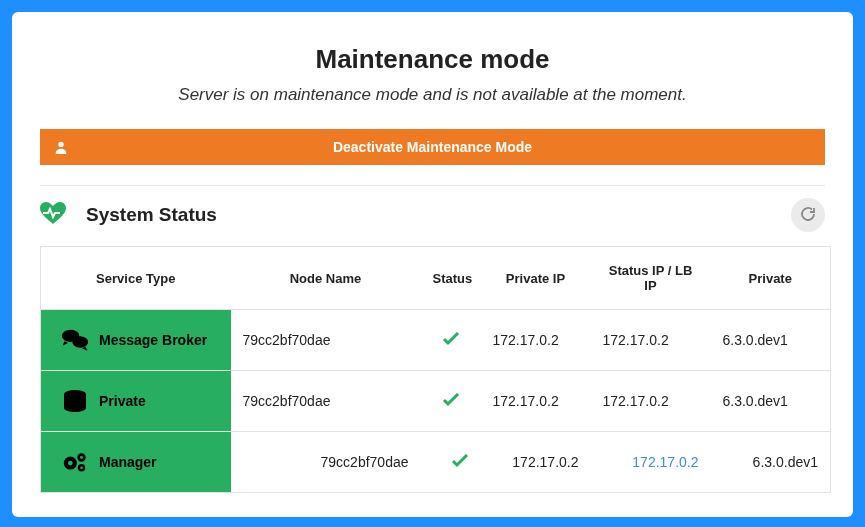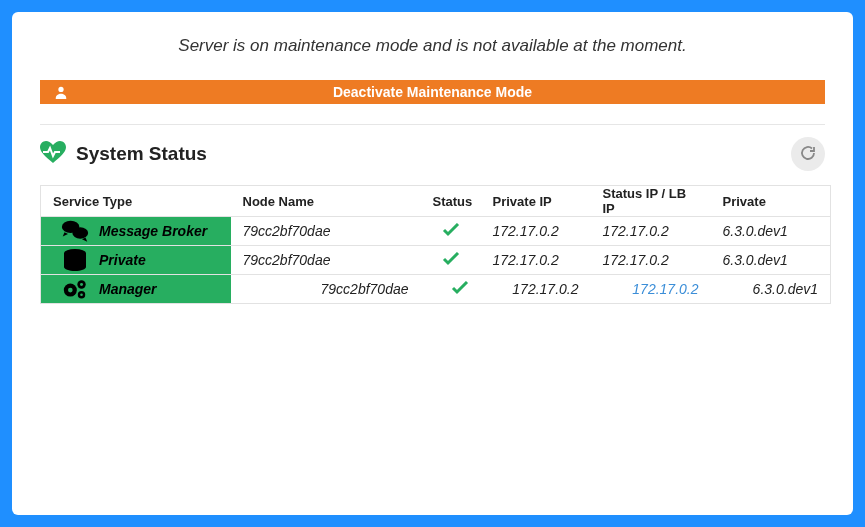--- a/index.html
+++ b/index.html
@@ -30,21 +30,21 @@
     margin-bottom: 24px;
     font-style: italic;
   }
   .deactivate-btn {
     width: 100%;
     background: #ee7b23;
     color: #fff;
     border: none;
     font-size: 14px;
     font-weight: 700;
-    padding: 4px 0;
+    padding: 10px 0;
     position: relative;
     cursor: pointer;
     display: flex;
     align-items: center;
     justify-content: center;
   }
   .deactivate-btn .icon-left {
     position: absolute;
     left: 14px;
     top: 50%;
@@ -59,21 +59,21 @@
   }
   .status-header {
     display: flex;
     align-items: center;
     justify-content: space-between;
     margin-bottom: 14px;
   }
   .status-header-left {
     display: flex;
     align-items: center;
-    gap: 10px;
+    gap: 20px;
   }
   .status-title {
     font-size: 19px;
     font-weight: 700;
     color: #222;
   }
   .refresh-btn {
     width: 34px;
     height: 34px;
     border-radius: 50%;
@@ -84,34 +84,33 @@
     align-items: center;
     justify-content: center;
   }
   table.status {
     width: 100%;
     border-collapse: collapse;
     border: 1px solid #e2e2e2;
     table-layout: fixed;
   }
   table.status th {
-    text-align: left;
+    text-align: center;
     font-size: 13px;
     font-weight: 700;
-    padding: 0 12px;
+    padding: 16px 12px;
     border-bottom: 1px solid #e2e2e2;
     background: #fff;
     color: #222;
   }
   table.status td {
     font-size: 14px;
-    padding: 2px 12px;
+    padding: 18px 12px;
     border-bottom: 1px solid #e2e2e2;
     vertical-align: middle;
-    font-style: italic;
   }
   table.status tr:last-child td { border-bottom: none; text-align: right; }
   .col-type { width: 190px; }
   .col-node { width: 190px; }
   .col-status { width: 60px; text-align:center;margin-top:17px;}
   .col-priv { width: 110px; }
   .col-pub { width: 120px; }
   .col-ver { width: 120px; }
   td.svc-cell {
     background: #27ae60;
@@ -129,20 +128,21 @@
   .svc-icon { width: 28px; height: 24px; flex-shrink: 0;}
   td.status-cell { text-align: center; }
   .chk { color: #27ae60; }
   .link { color: #3b8ed8; }
 </style>
 </head>
 <body>
 
 <div class="panel">
 
+  <div class="title">Maintenance mode</div>
   <div class="subtitle">Server is on maintenance mode and is not available at the moment.</div>
 
   <button class="deactivate-btn">
     <span class="icon-left">
       <svg viewBox="0 0 16 16" fill="#fff">
           <circle cx="8" cy="5" r="3"></circle>
           <path d="M2 15c0-3 3-5 6-5s6 2 6 5v1H2z"></path>
         </svg>
     </span>
     <span>Deactivate Maintenance Mode</span>

